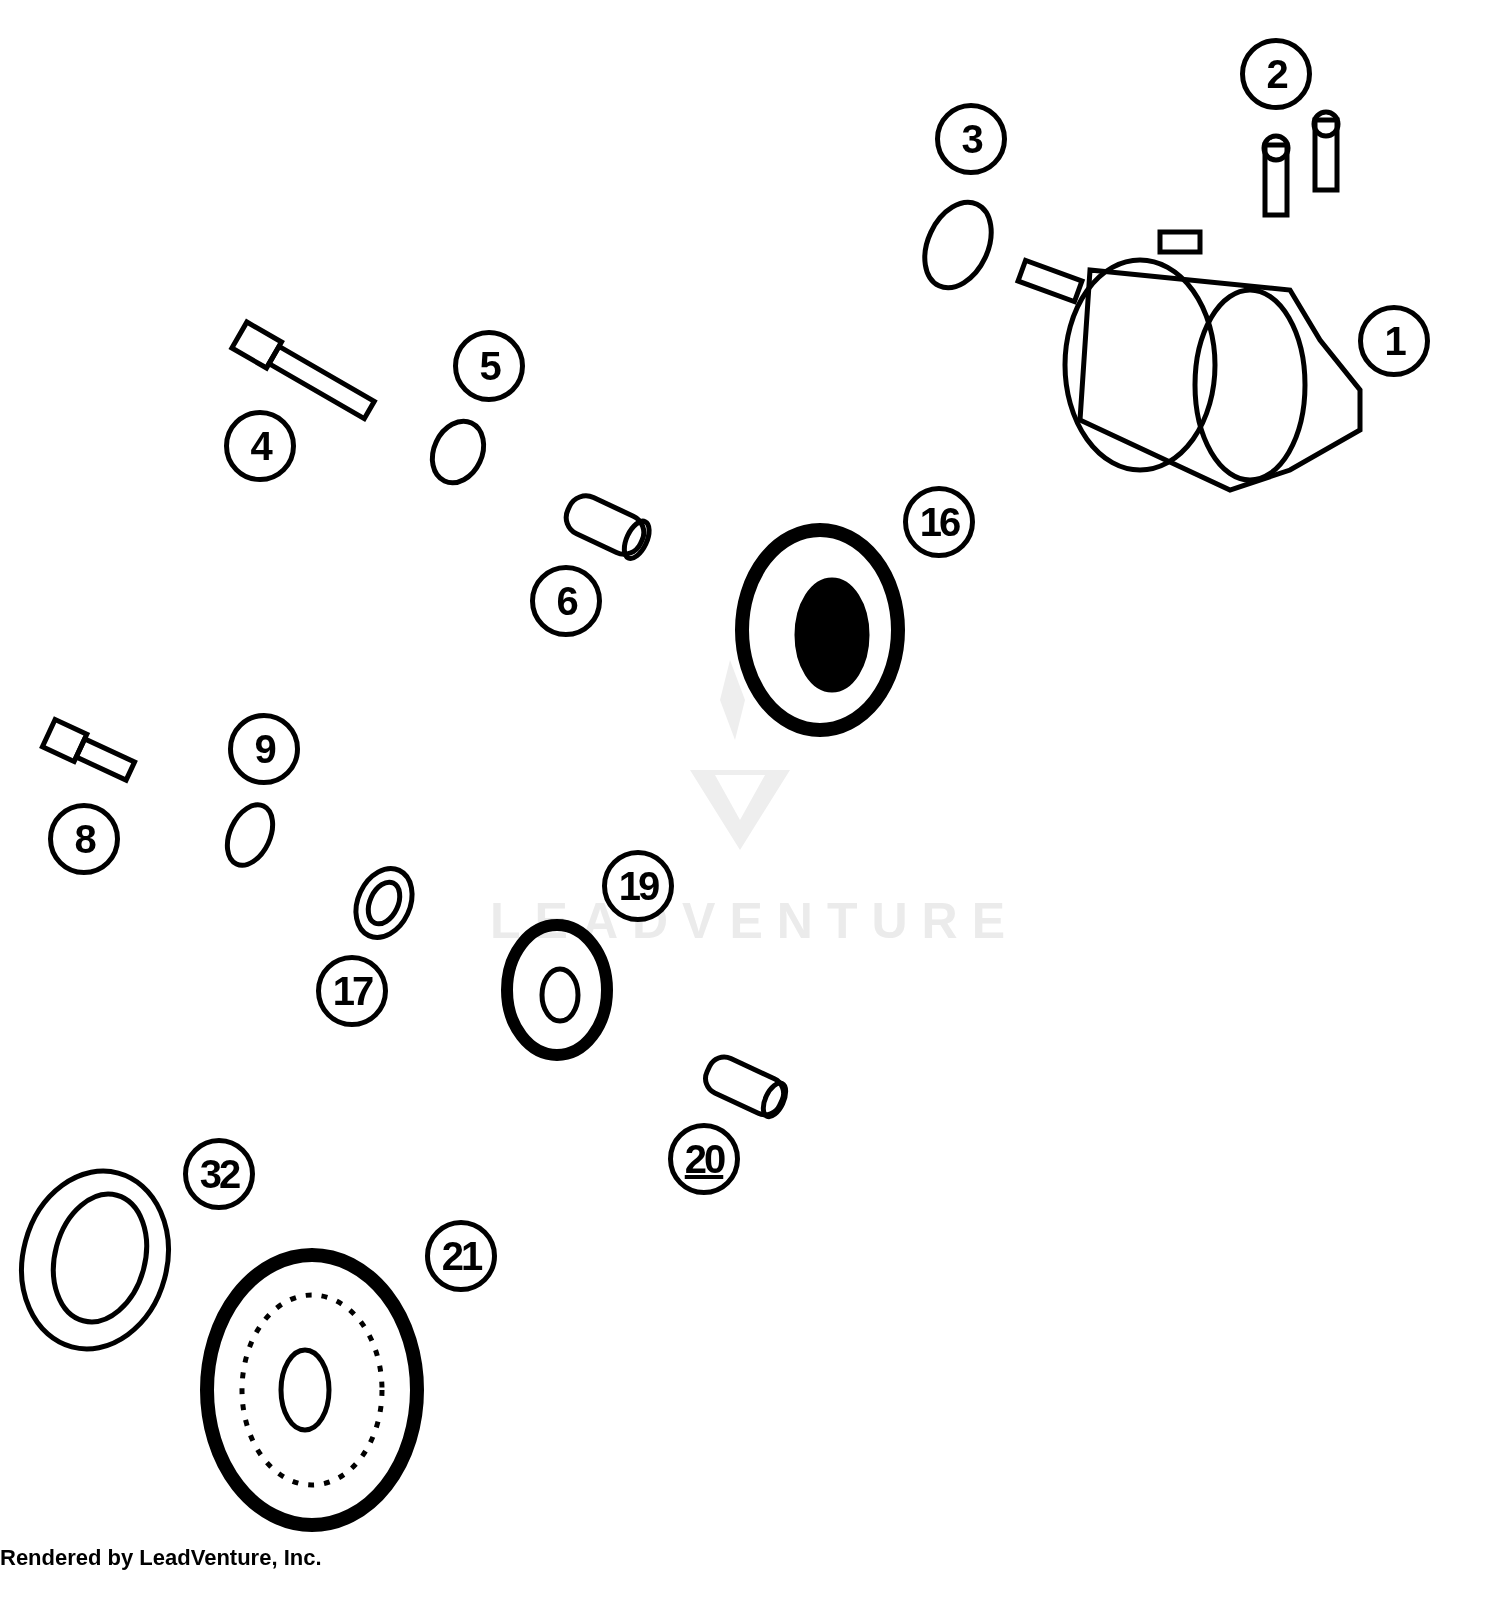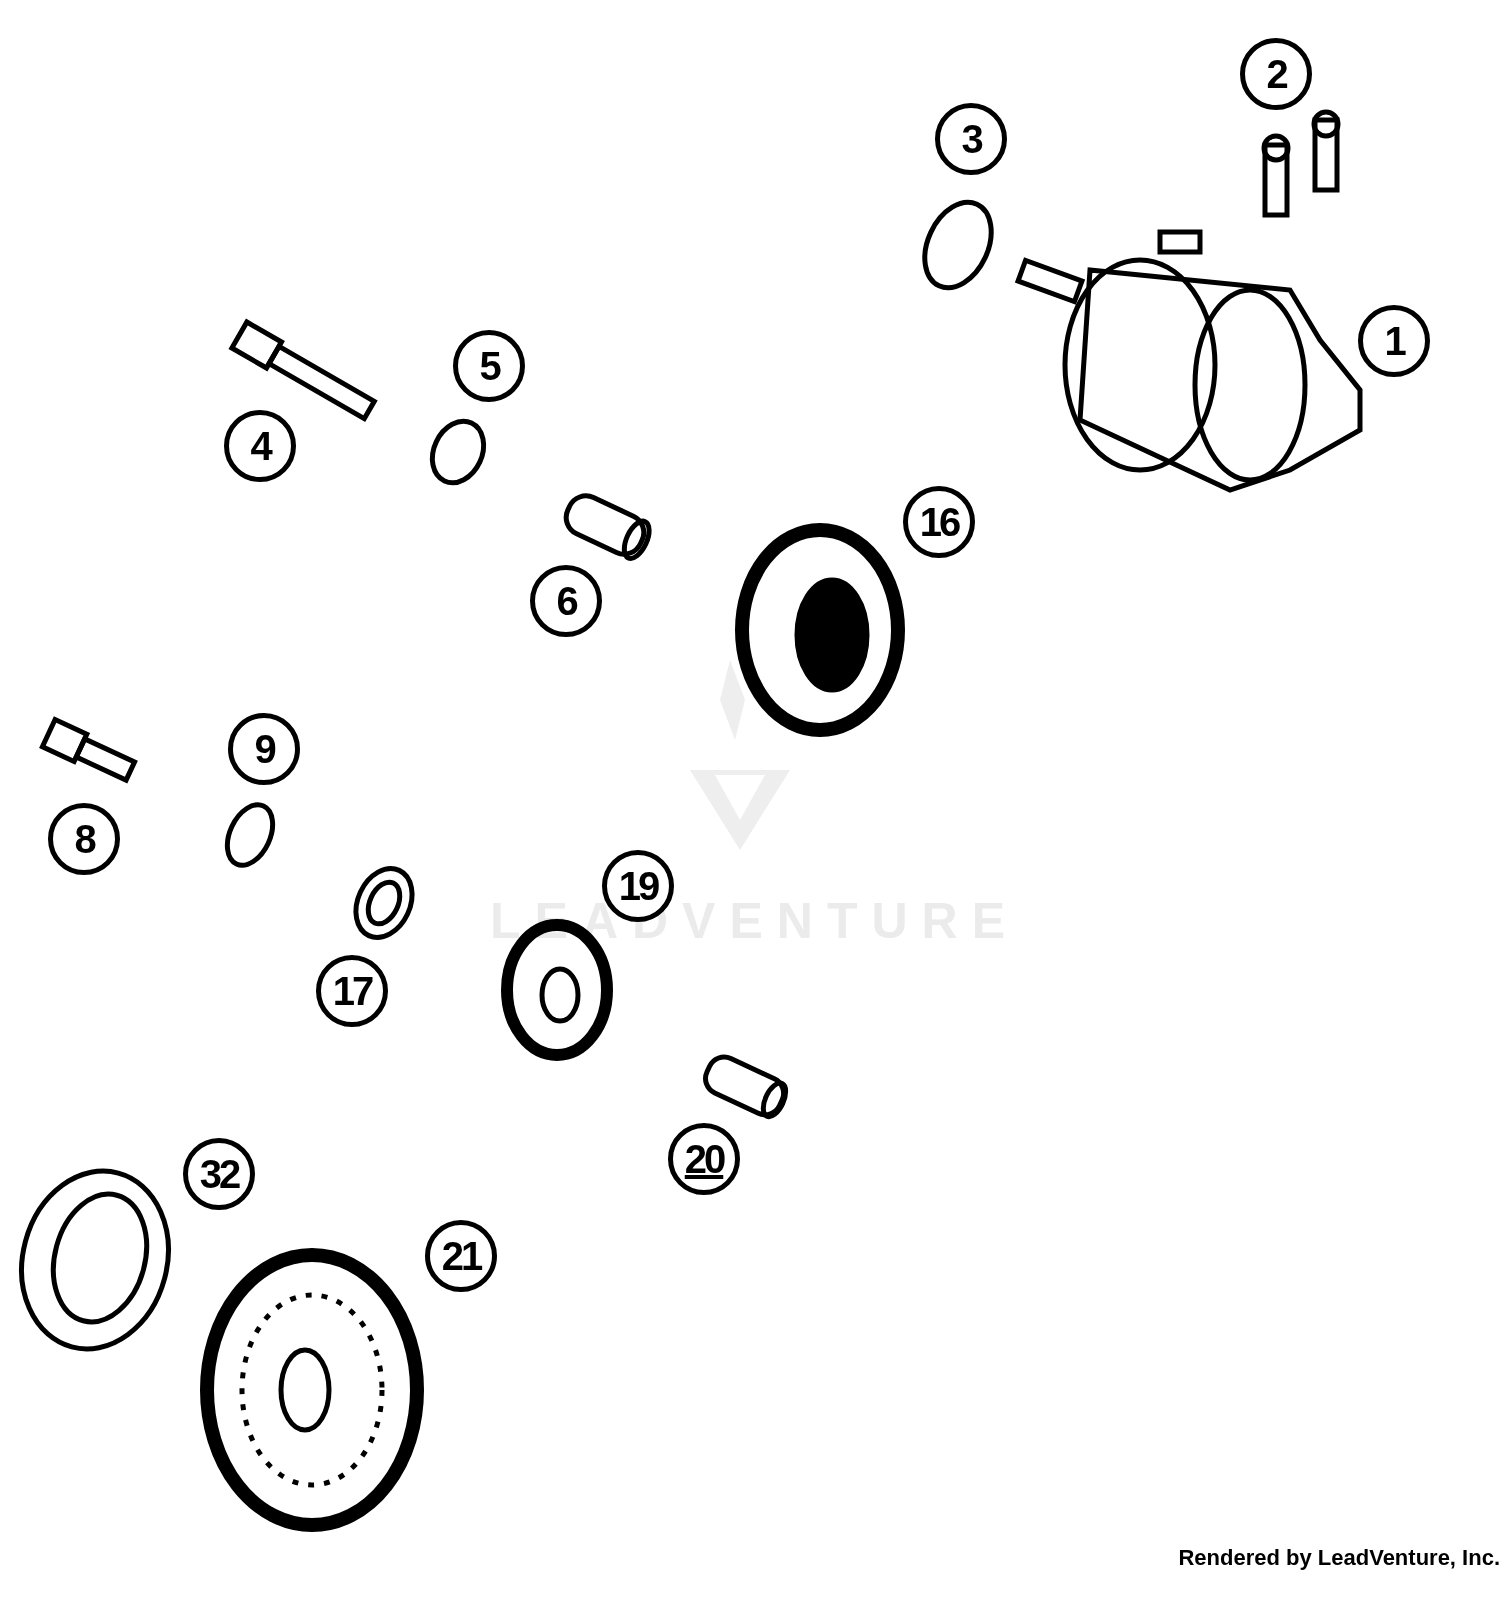--- a/index.html
+++ b/index.html
@@ -1,20 +1,20 @@
 <!DOCTYPE html>
 <html><head>
 <meta charset="utf-8">
 <style>
   html,body{margin:0;padding:0;background:#fff;}
   body{width:1500px;height:1602px;position:relative;overflow:hidden;font-family:"Liberation Sans",sans-serif;}
   .canvas{position:absolute;left:0;top:0;width:1500px;height:1602px;}
   .callout{position:absolute;width:72px;height:72px;border:5px solid #000;border-radius:50%;box-sizing:border-box;display:flex;align-items:center;justify-content:center;font-weight:bold;font-size:40px;color:#000;background:#fff;letter-spacing:-3px;}
   .watermark-text{position:absolute;left:490px;top:892px;font-size:50px;letter-spacing:14px;color:#ebebeb;font-weight:bold;}
-  .footer{position:absolute;left:0;width:1500px;top:1545px;text-align:right;font-size:22px;font-weight:bold;color:#000;}
+  .footer{position:absolute;left:0;width:1500px;top:1545px;text-align:left;font-size:22px;font-weight:bold;color:#000;}
   svg{position:absolute;left:0;top:0;}
 </style>
 </head>
 <body>
 
 <div class="canvas">
 
   <svg width="1500" height="1602">
     <path d="M730 660 L745 700 L735 740 L720 700 Z" fill="#eeeeee"></path>
     <path d="M690 770 L790 770 L740 850 Z M715 775 L740 820 L765 775 Z" fill="#eeeeee" fill-rule="evenodd"></path>

